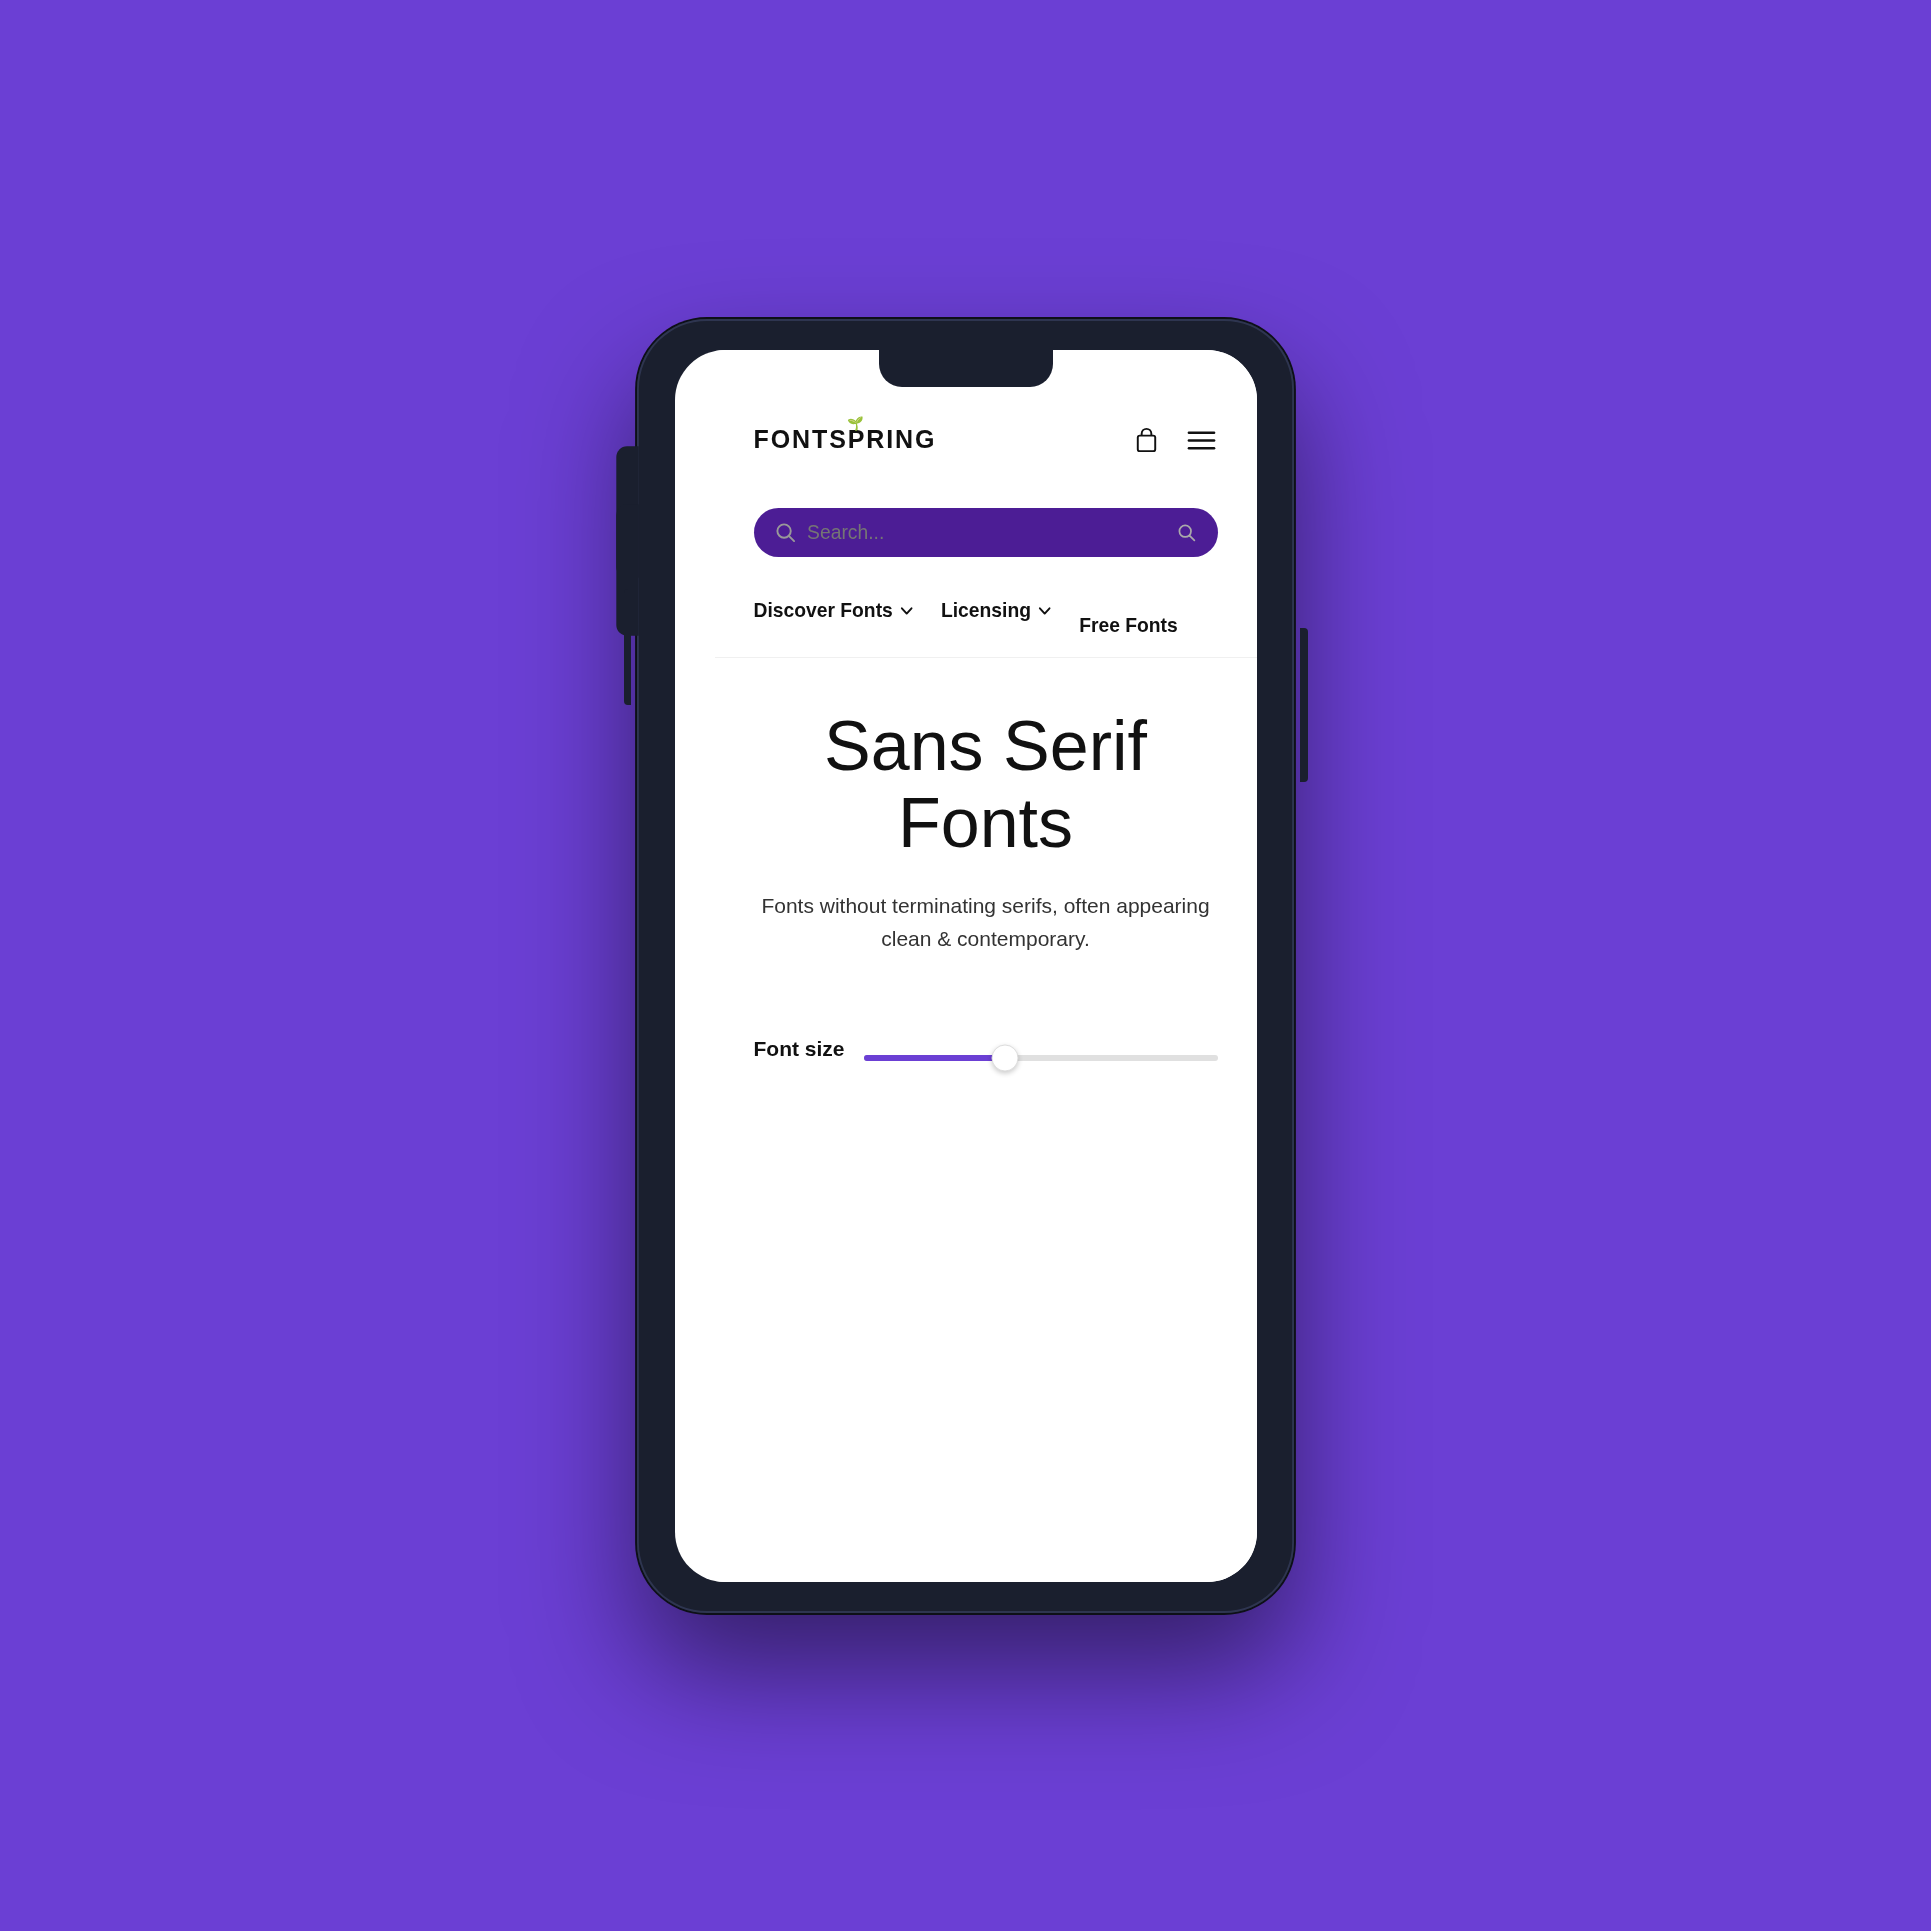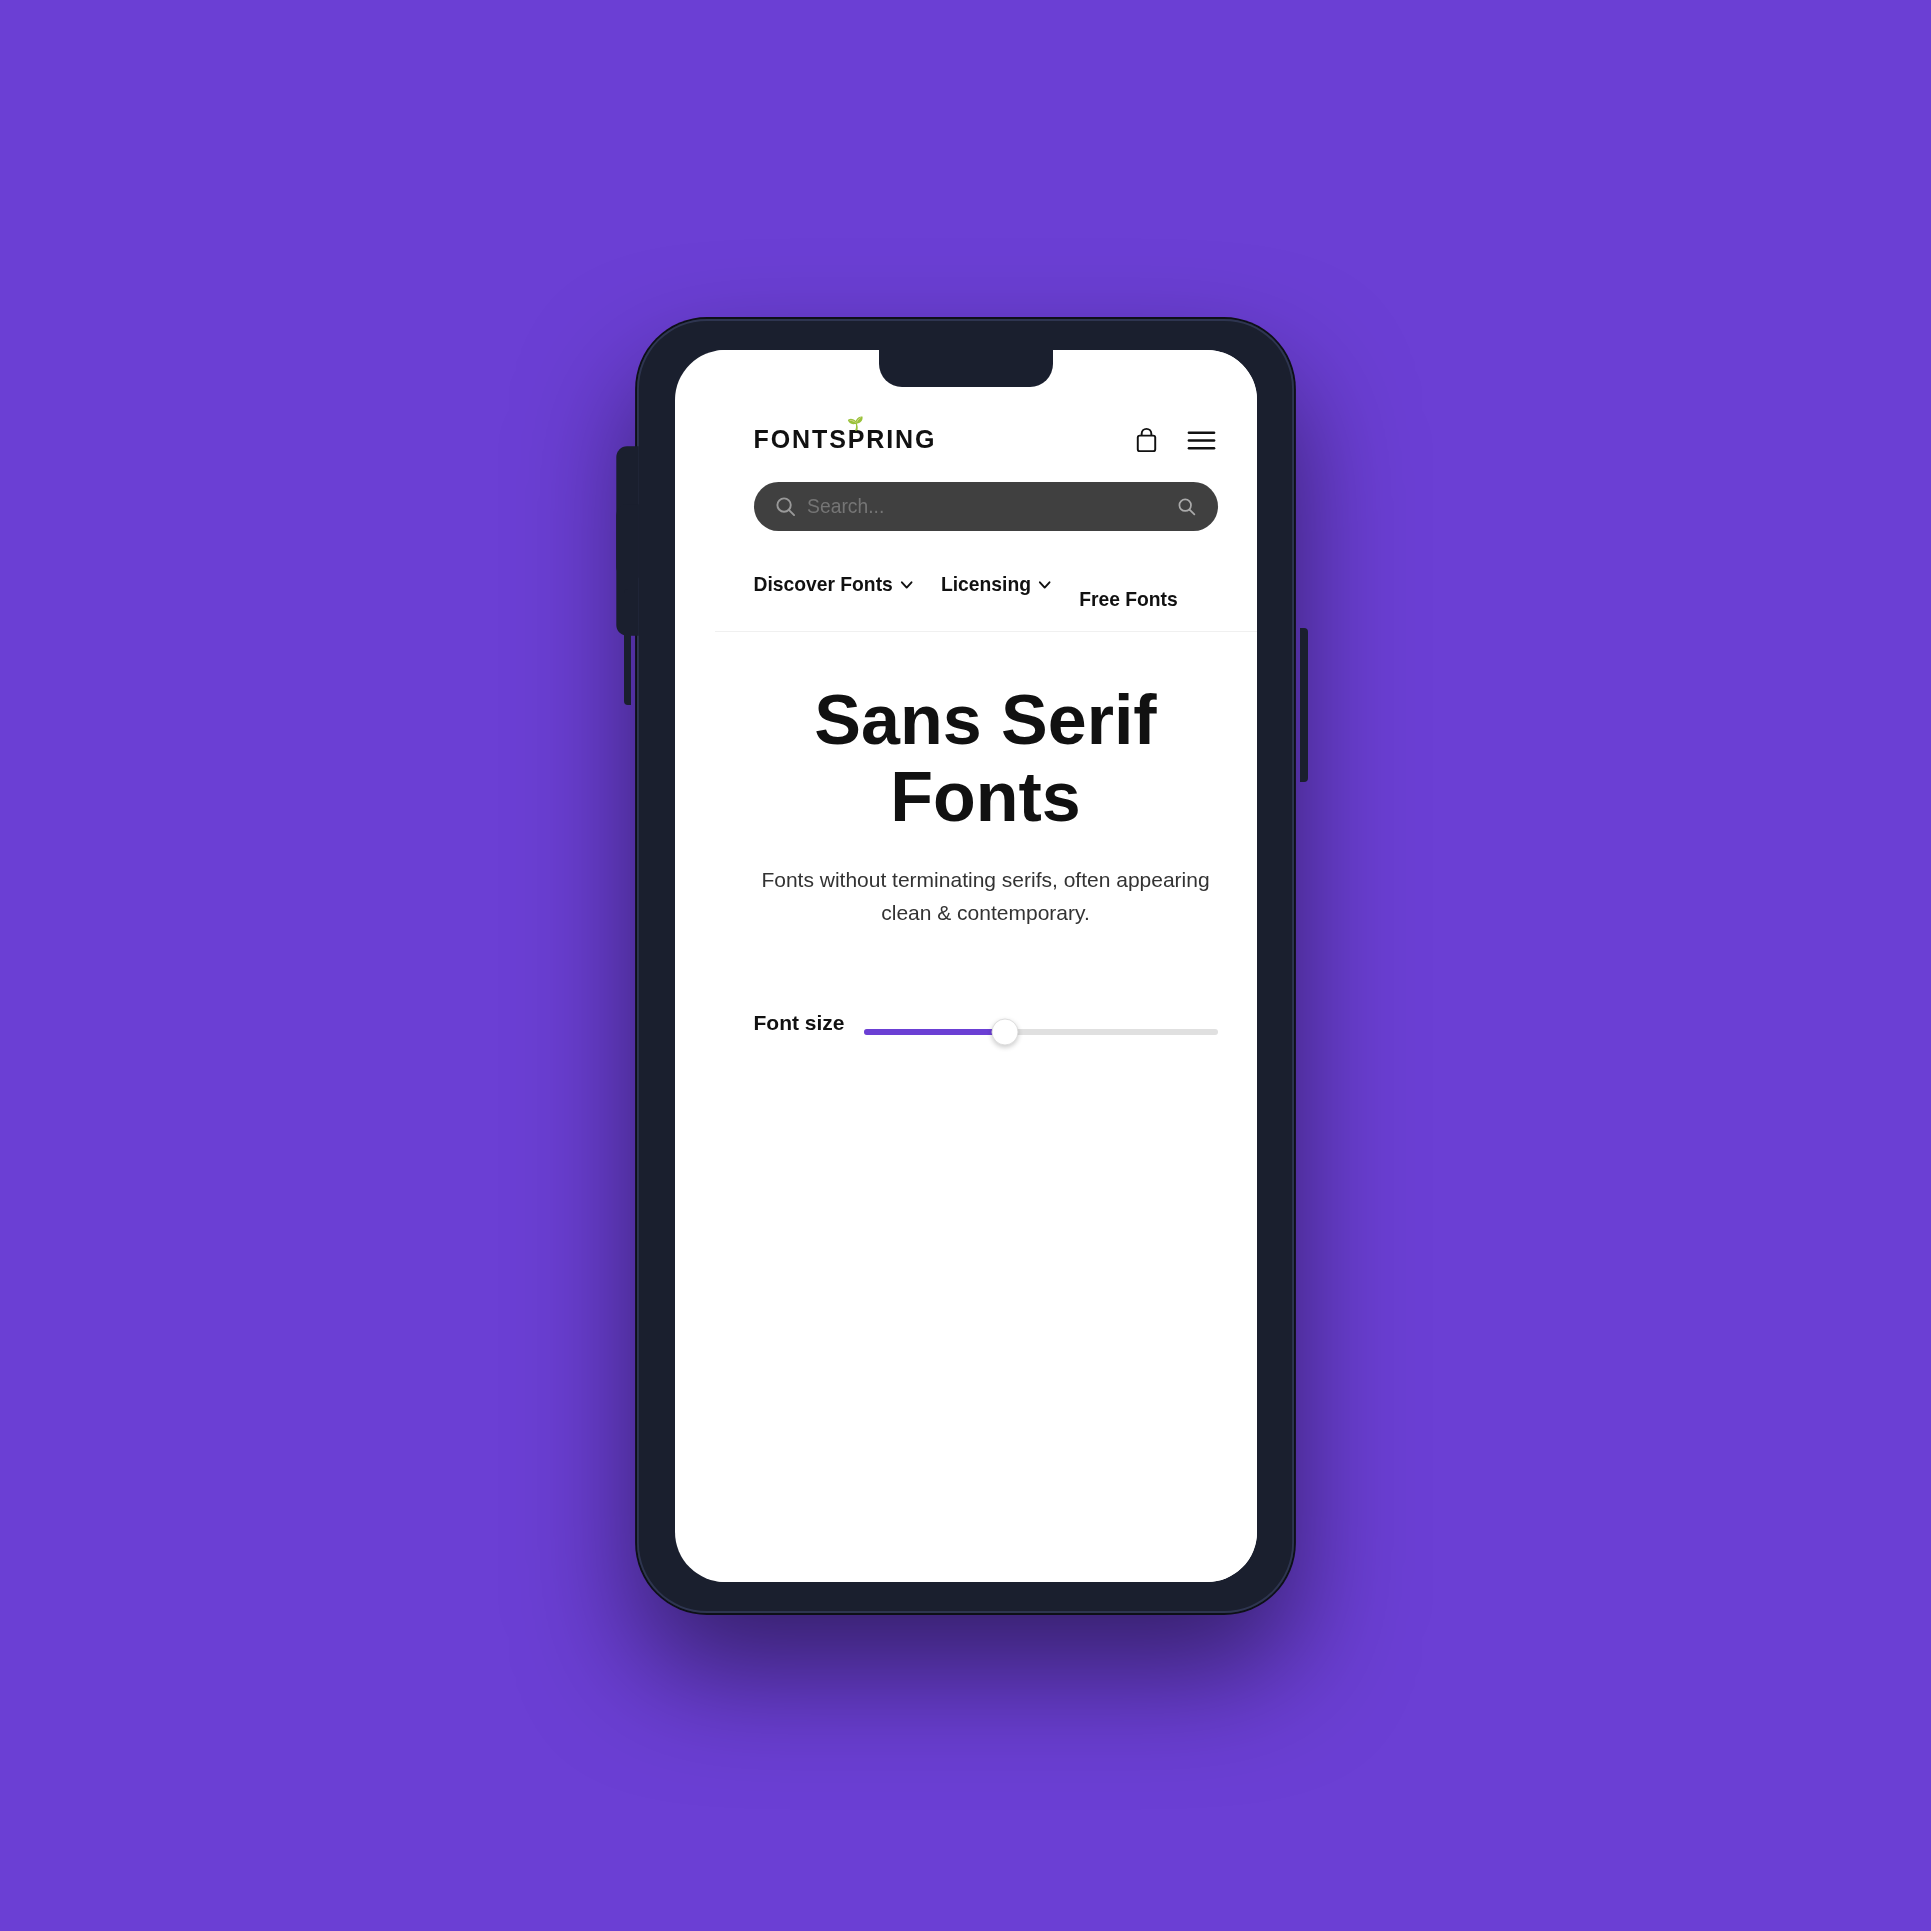--- a/index.html
+++ b/index.html
@@ -116,26 +116,27 @@
       align-items: center;
       justify-content: center;
     }
 
     
     .search-container {
       padding: 7.7px 39px 19.3px 39px;
     }
 
     .search-bar {
-      background: #404040;
+      background: #4c1d95;
       border-radius: 48px;
       display: flex;
       align-items: center;
       padding: 13.5px 21px;
       gap: 11.6px;
+      margin-top: 26px;
     }
 
     .search-input {
       flex: 1;
       border: none;
       background: transparent;
       font-size: 19.3px;
       color: #999;
       outline: none;
     }
@@ -167,21 +168,21 @@
     }
 
     
     .hero {
       padding: 50px 39px 31px 39px;
       text-align: center;
     }
 
     .hero-title {
       font-size: 70px;
-      font-weight: 700;
+      font-weight: 400;
       color: #111;
       line-height: 1.1;
       margin-bottom: 27px;
     }
 
     .hero-description {
       font-size: 21px;
       color: #333;
       line-height: 1.6;
       max-width: 463px;

